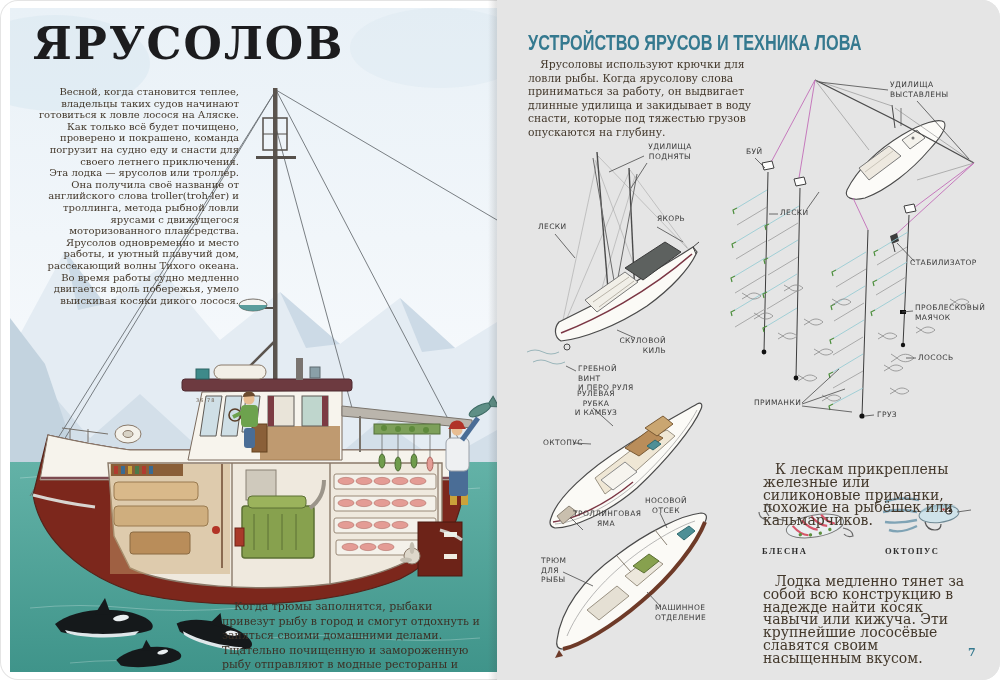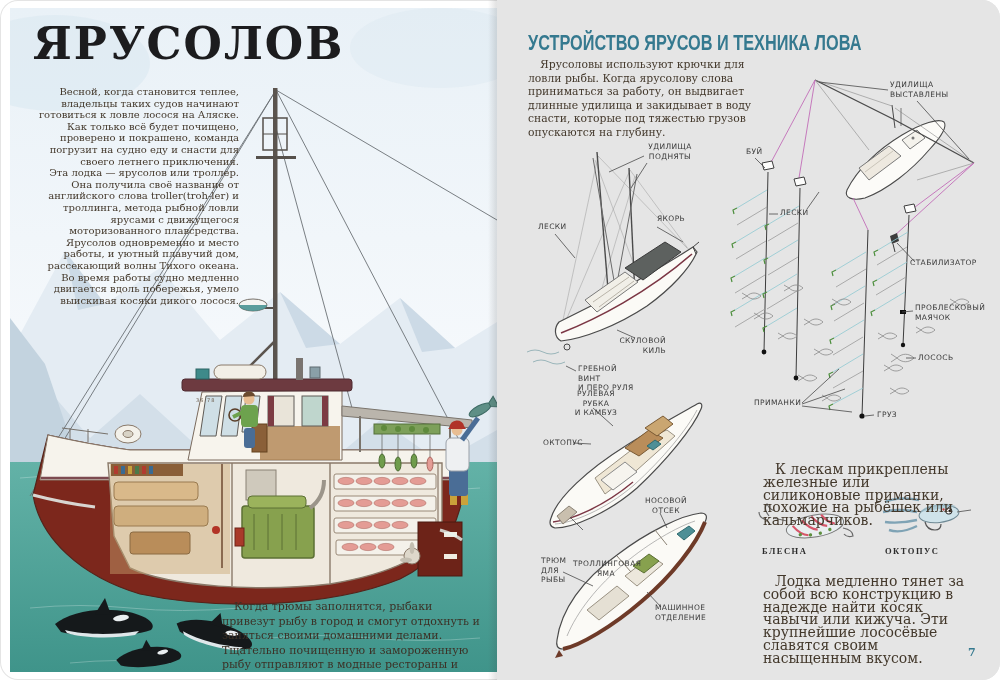--- a/index.html
+++ b/index.html
@@ -519,21 +519,21 @@
 ПОДНЯТЫ</div>
     <div class="dlabel" style="left:41px;top:222px">ЛЕСКИ</div>
     <div class="dlabel" style="left:160px;top:214px">ЯКОРЬ</div>
     <div class="dlabel" style="left:117px;top:336px;width:52px;text-align:right">СКУЛОВОЙ
 КИЛЬ</div>
     <div class="dlabel" style="left:81px;top:364px;width:64px">ГРЕБНОЙ ВИНТ
 И ПЕРО РУЛЯ</div>
     <div class="dlabel" style="left:66px;top:389px;width:66px;text-align:center">РУЛЕВАЯ РУБКА
 И КАМБУЗ</div>
     <div class="dlabel" style="left:46px;top:438px">ОКТОПУС</div>
-    <div class="dlabel" style="left:76px;top:559px;width:66px;text-align:center">ТРОЛЛИНГОВАЯ
+    <div class="dlabel" style="left:76px;top:509px;width:66px;text-align:center">ТРОЛЛИНГОВАЯ
 ЯМА</div>
     <div class="dlabel" style="left:146px;top:496px;width:46px;text-align:center">НОСОВОЙ
 ОТСЕК</div>
     <div class="dlabel" style="left:44px;top:556px;width:32px">ТРЮМ
 ДЛЯ
 РЫБЫ</div>
     <div class="dlabel" style="left:158px;top:603px;width:60px">МАШИННОЕ
 ОТДЕЛЕНИЕ</div>
     <div class="dlabel" style="left:393px;top:80px;width:64px">УДИЛИЩА
 ВЫСТАВЛЕНЫ</div>

